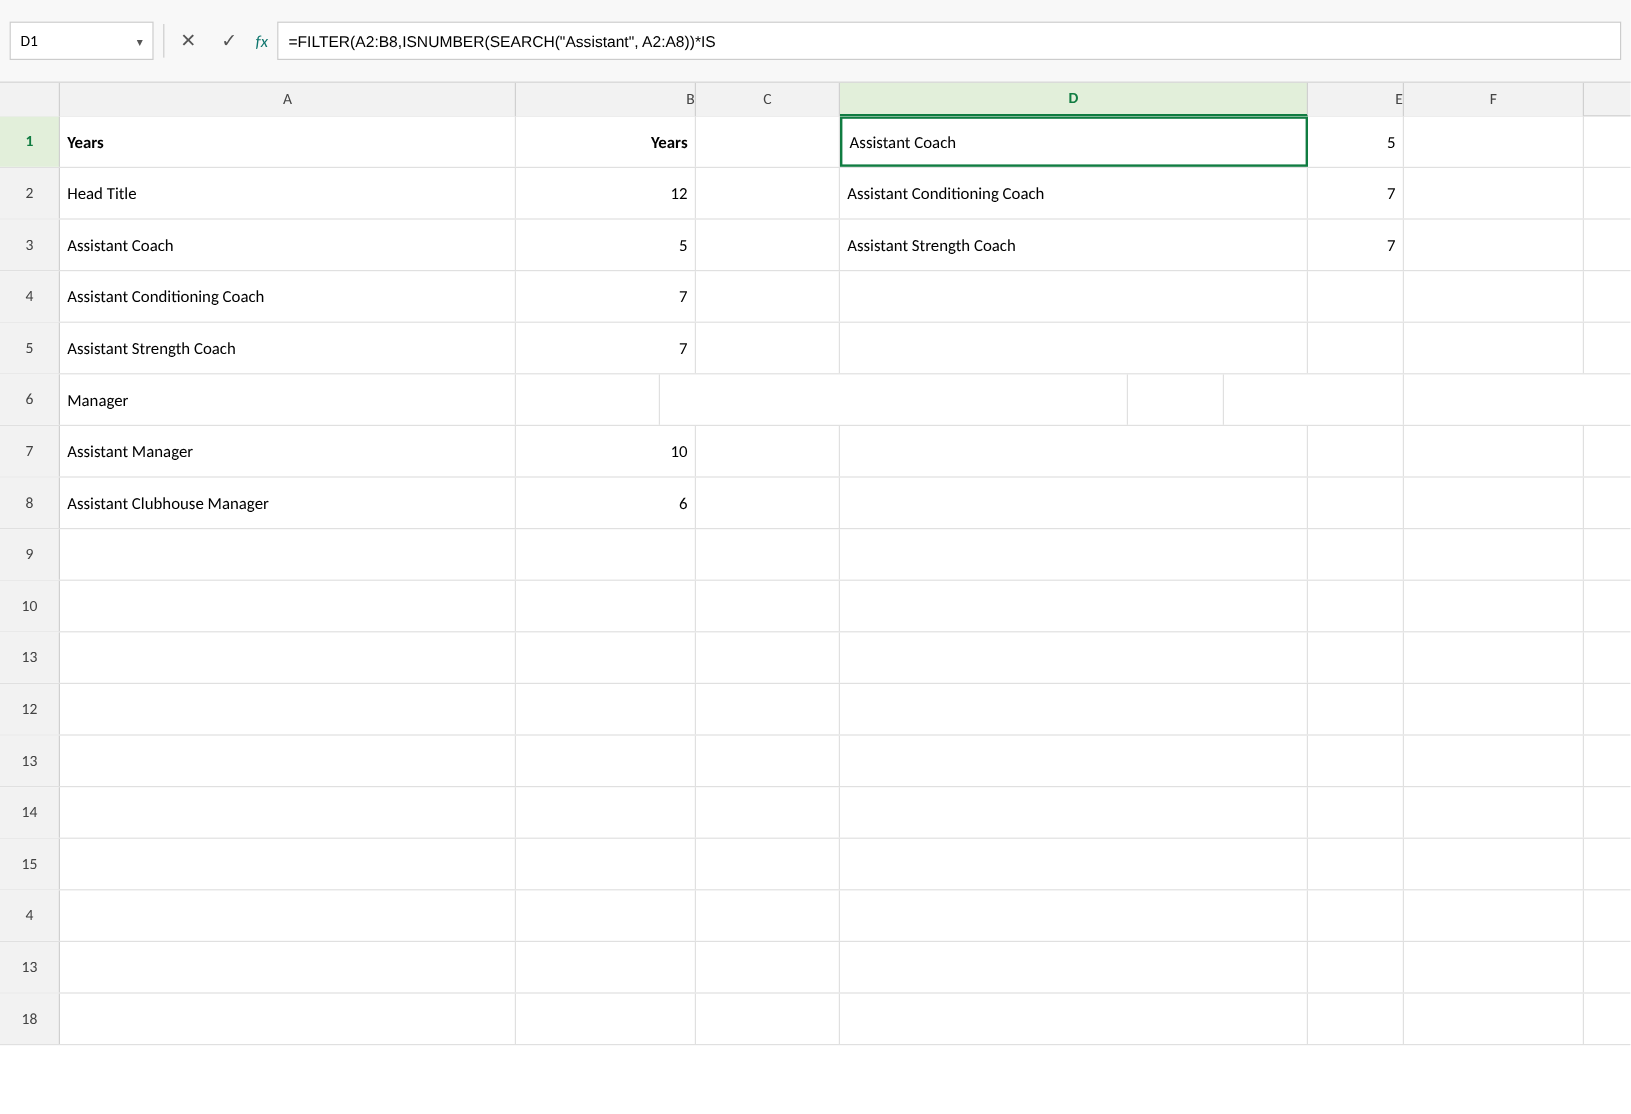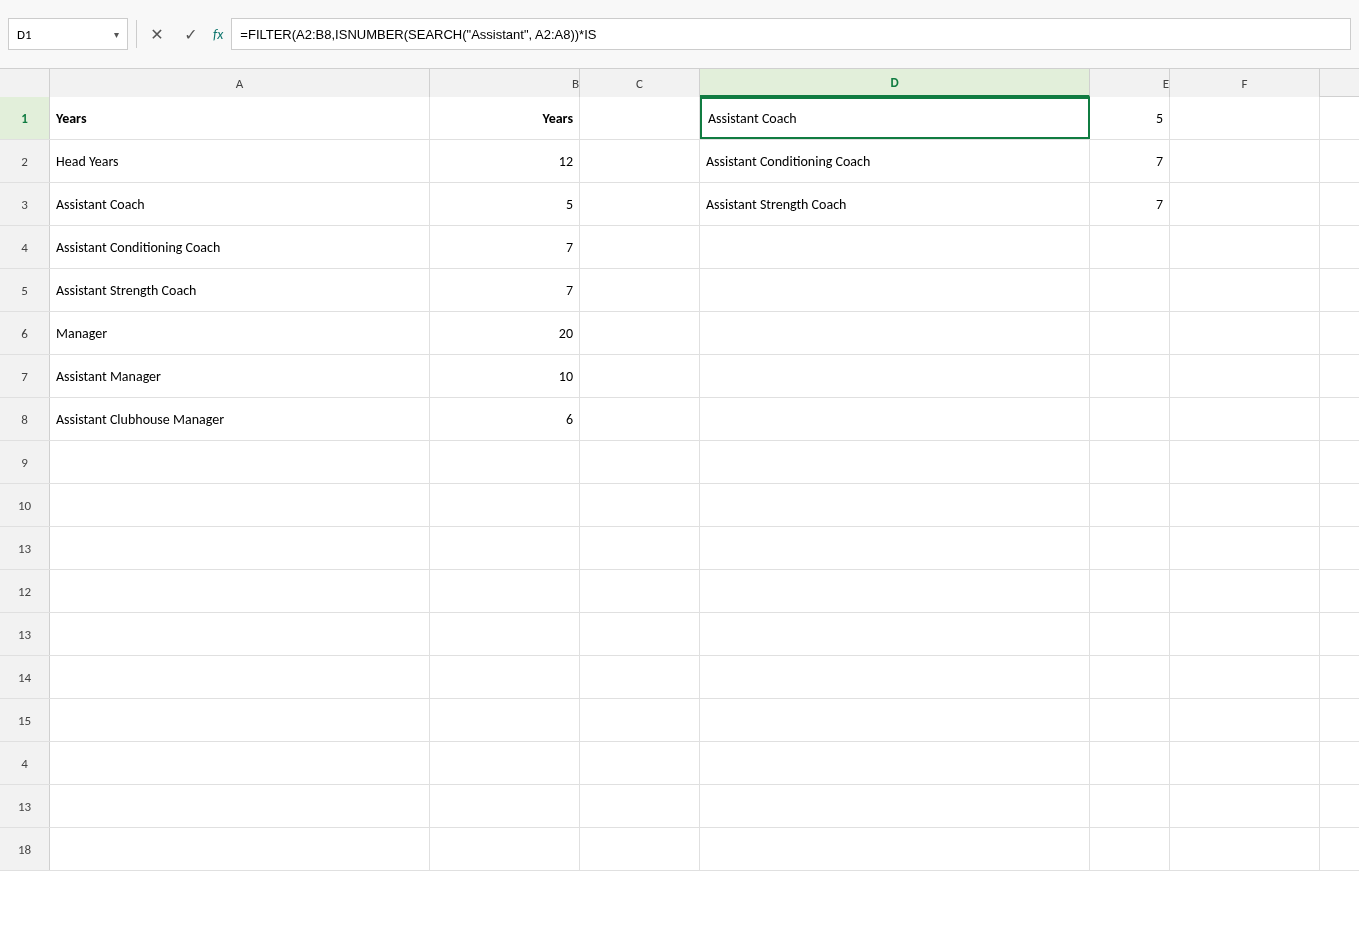--- a/index.html
+++ b/index.html
@@ -235,21 +235,21 @@
         <div class="row-num active-row">1</div>
         <div class="cell cell-A bold">Years</div>
         <div class="cell cell-B bold">Years</div>
         <div class="cell cell-C"></div>
         <div class="cell cell-D active-cell">Assistant Coach</div>
         <div class="cell cell-E">5</div>
         <div class="cell cell-F"></div>
       </div>
       <div class="spreadsheet-row">
         <div class="row-num">2</div>
-        <div class="cell cell-A">Head Years</div>
+        <div class="cell cell-A">Head Title</div>
         <div class="cell cell-B">12</div>
         <div class="cell cell-C"></div>
         <div class="cell cell-D">Assistant Conditioning Coach</div>
         <div class="cell cell-E">7</div>
         <div class="cell cell-F"></div>
       </div>
       <div class="spreadsheet-row">
         <div class="row-num">3</div>
         <div class="cell cell-A">Assistant Coach</div>
         <div class="cell cell-B">5</div>
@@ -272,21 +272,20 @@
         <div class="cell cell-A">Assistant Strength Coach</div>
         <div class="cell cell-B">7</div>
         <div class="cell cell-C"></div>
         <div class="cell cell-D"></div>
         <div class="cell cell-E"></div>
         <div class="cell cell-F"></div>
       </div>
       <div class="spreadsheet-row">
         <div class="row-num">6</div>
         <div class="cell cell-A">Manager</div>
-        <div class="cell cell-B">20</div>
         <div class="cell cell-C"></div>
         <div class="cell cell-D"></div>
         <div class="cell cell-E"></div>
         <div class="cell cell-F"></div>
       </div>
       <div class="spreadsheet-row">
         <div class="row-num">7</div>
         <div class="cell cell-A">Assistant Manager</div>
         <div class="cell cell-B">10</div>
         <div class="cell cell-C"></div>

